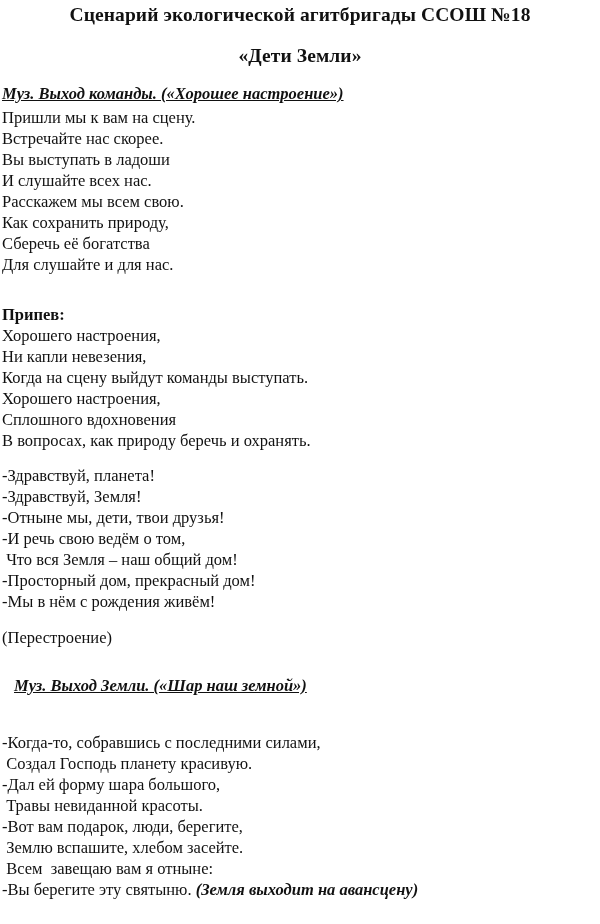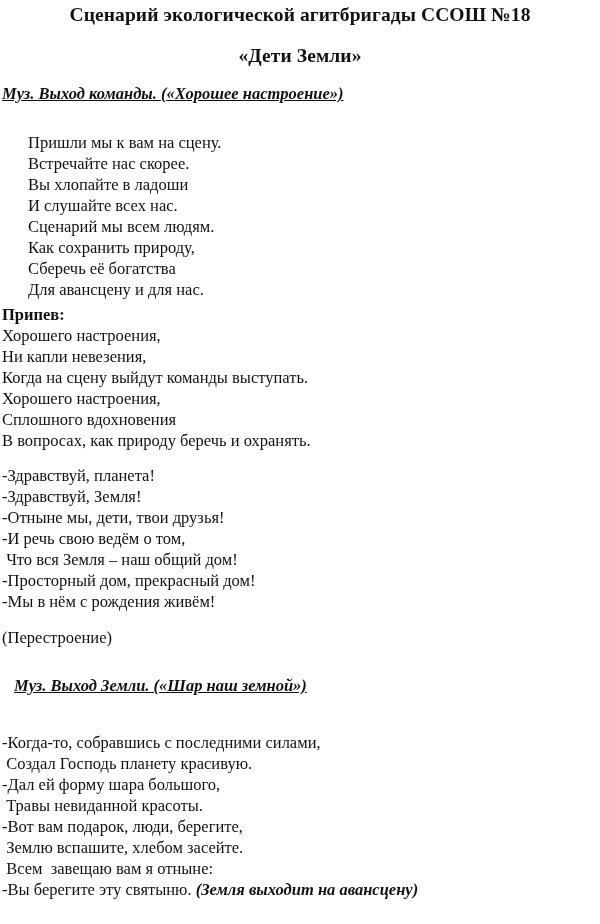--- a/index.html
+++ b/index.html
@@ -29,29 +29,29 @@
 </style>
 </head>
 <body>
 
 <div class="page">
   <div class="title title1">Сценарий экологической агитбригады ССОШ №18</div>
   <div class="title title2">«Дети Земли»</div>
 
   <div class="heading" style="top:84px;">Муз. Выход команды.  («Хорошее настроение»)</div>
 
-  <div class="block" style="top:132px;margin-left:26px;">
+  <div class="block" style="top:107px;">
     <div class="line">Пришли мы к вам на сцену.</div>
     <div class="line">Встречайте нас скорее.</div>
-    <div class="line">Вы хлопайте в ладоши</div>
+    <div class="line">Вы выступать в ладоши</div>
     <div class="line">И слушайте всех нас.</div>
-    <div class="line">Сценарий мы всем людям.</div>
+    <div class="line">Расскажем мы всем свою.</div>
     <div class="line">Как сохранить природу,</div>
     <div class="line">Сберечь её богатства</div>
-    <div class="line">Для авансцену и для нас.</div>
+    <div class="line">Для слушайте и для нас.</div>
   </div>
 
   <div class="block" style="top:304px;">
     <div class="line bold">Припев:</div>
     <div class="line">Хорошего настроения,</div>
     <div class="line">Ни капли невезения,</div>
     <div class="line">Когда на сцену выйдут команды выступать.</div>
     <div class="line">Хорошего настроения,</div>
     <div class="line">Сплошного вдохновения</div>
     <div class="line">В вопросах, как природу беречь и охранять.</div>

